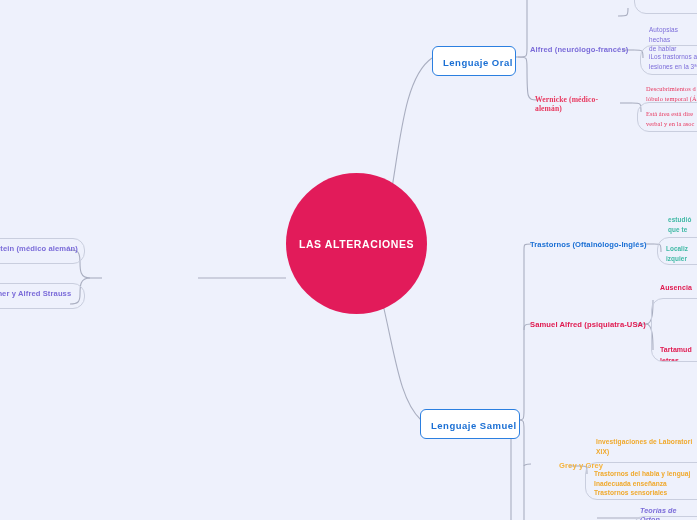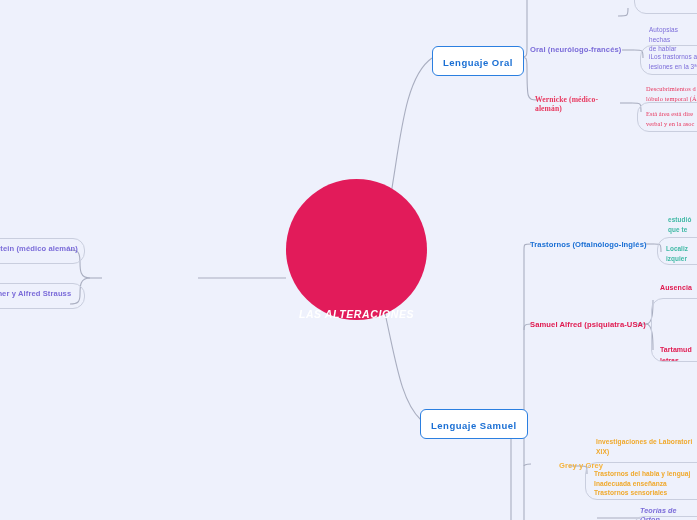--- a/index.html
+++ b/index.html
@@ -26,47 +26,46 @@
     left: 0; top: 0;
     width: 697px;
     height: 520px;
     pointer-events: none;
   }
 
   
   .central-node {
     position: absolute;
     left: 286px;
-    top: 179px;
+    top: 173px;
     width: 141px;
     height: 141px;
     border-radius: 50%;
     background: #e21b5a;
     display: flex;
-    align-items: flex-end;
+    align-items: center;
     justify-content: center;
     box-sizing: border-box;
-    font-style: italic;
   }
   .central-label {
     color: #ffffff;
     font-size: 10.5px;
     font-weight: bold;
     letter-spacing: 0.6px;
     text-align: center;
     white-space: nowrap;
   }
 
   
   .branch-pill {
     position: absolute;
     border: 1.6px solid #2b7fe0;
     background: #ffffff;
     border-radius: 6px;
-    padding: 5px 10px 5px 10px;
+    padding: 5px 2px 5px 10px;
     box-sizing: border-box;
     white-space: nowrap;
   }
   .branch-pill .branch-text {
     color: #1a6fd4;
     font-size: 9.5px;
     font-weight: bold;
     letter-spacing: 0.5px;
   }
 
@@ -172,21 +171,21 @@
 
   <div class="branch-pill" style="left:432px; top:46px;">
     <span class="branch-text">Lenguaje Oral</span>
   </div>
 
   <div class="branch-pill" style="left:420px; top:409px;">
     <span class="branch-text">Lenguaje Samuel</span>
   </div>
 
 
-  <div class="sub-label c-purple" style="left:530px; top:45px;">Oral (neurólogo-francés)</div>
+  <div class="sub-label c-purple" style="left:530px; top:45px;">Alfred (neurólogo-francés)</div>
 
   <div class="sub-label c-red" style="left:535px; top:95px;">Wernicke (médico-
 alemán)</div>
 
   <div class="sub-label c-blue" style="left:530px; top:240px;">Trastornos (Oftalnólogo-Inglés)</div>
 
   <div class="sub-label c-crimson" style="left:530px; top:320px;">Samuel Alfred (psiquiatra-USA)</div>
 
   <div class="sub-label c-orange" style="left:528px; top:461px;padding-left:31px;">Grey y Grey</div>
 

